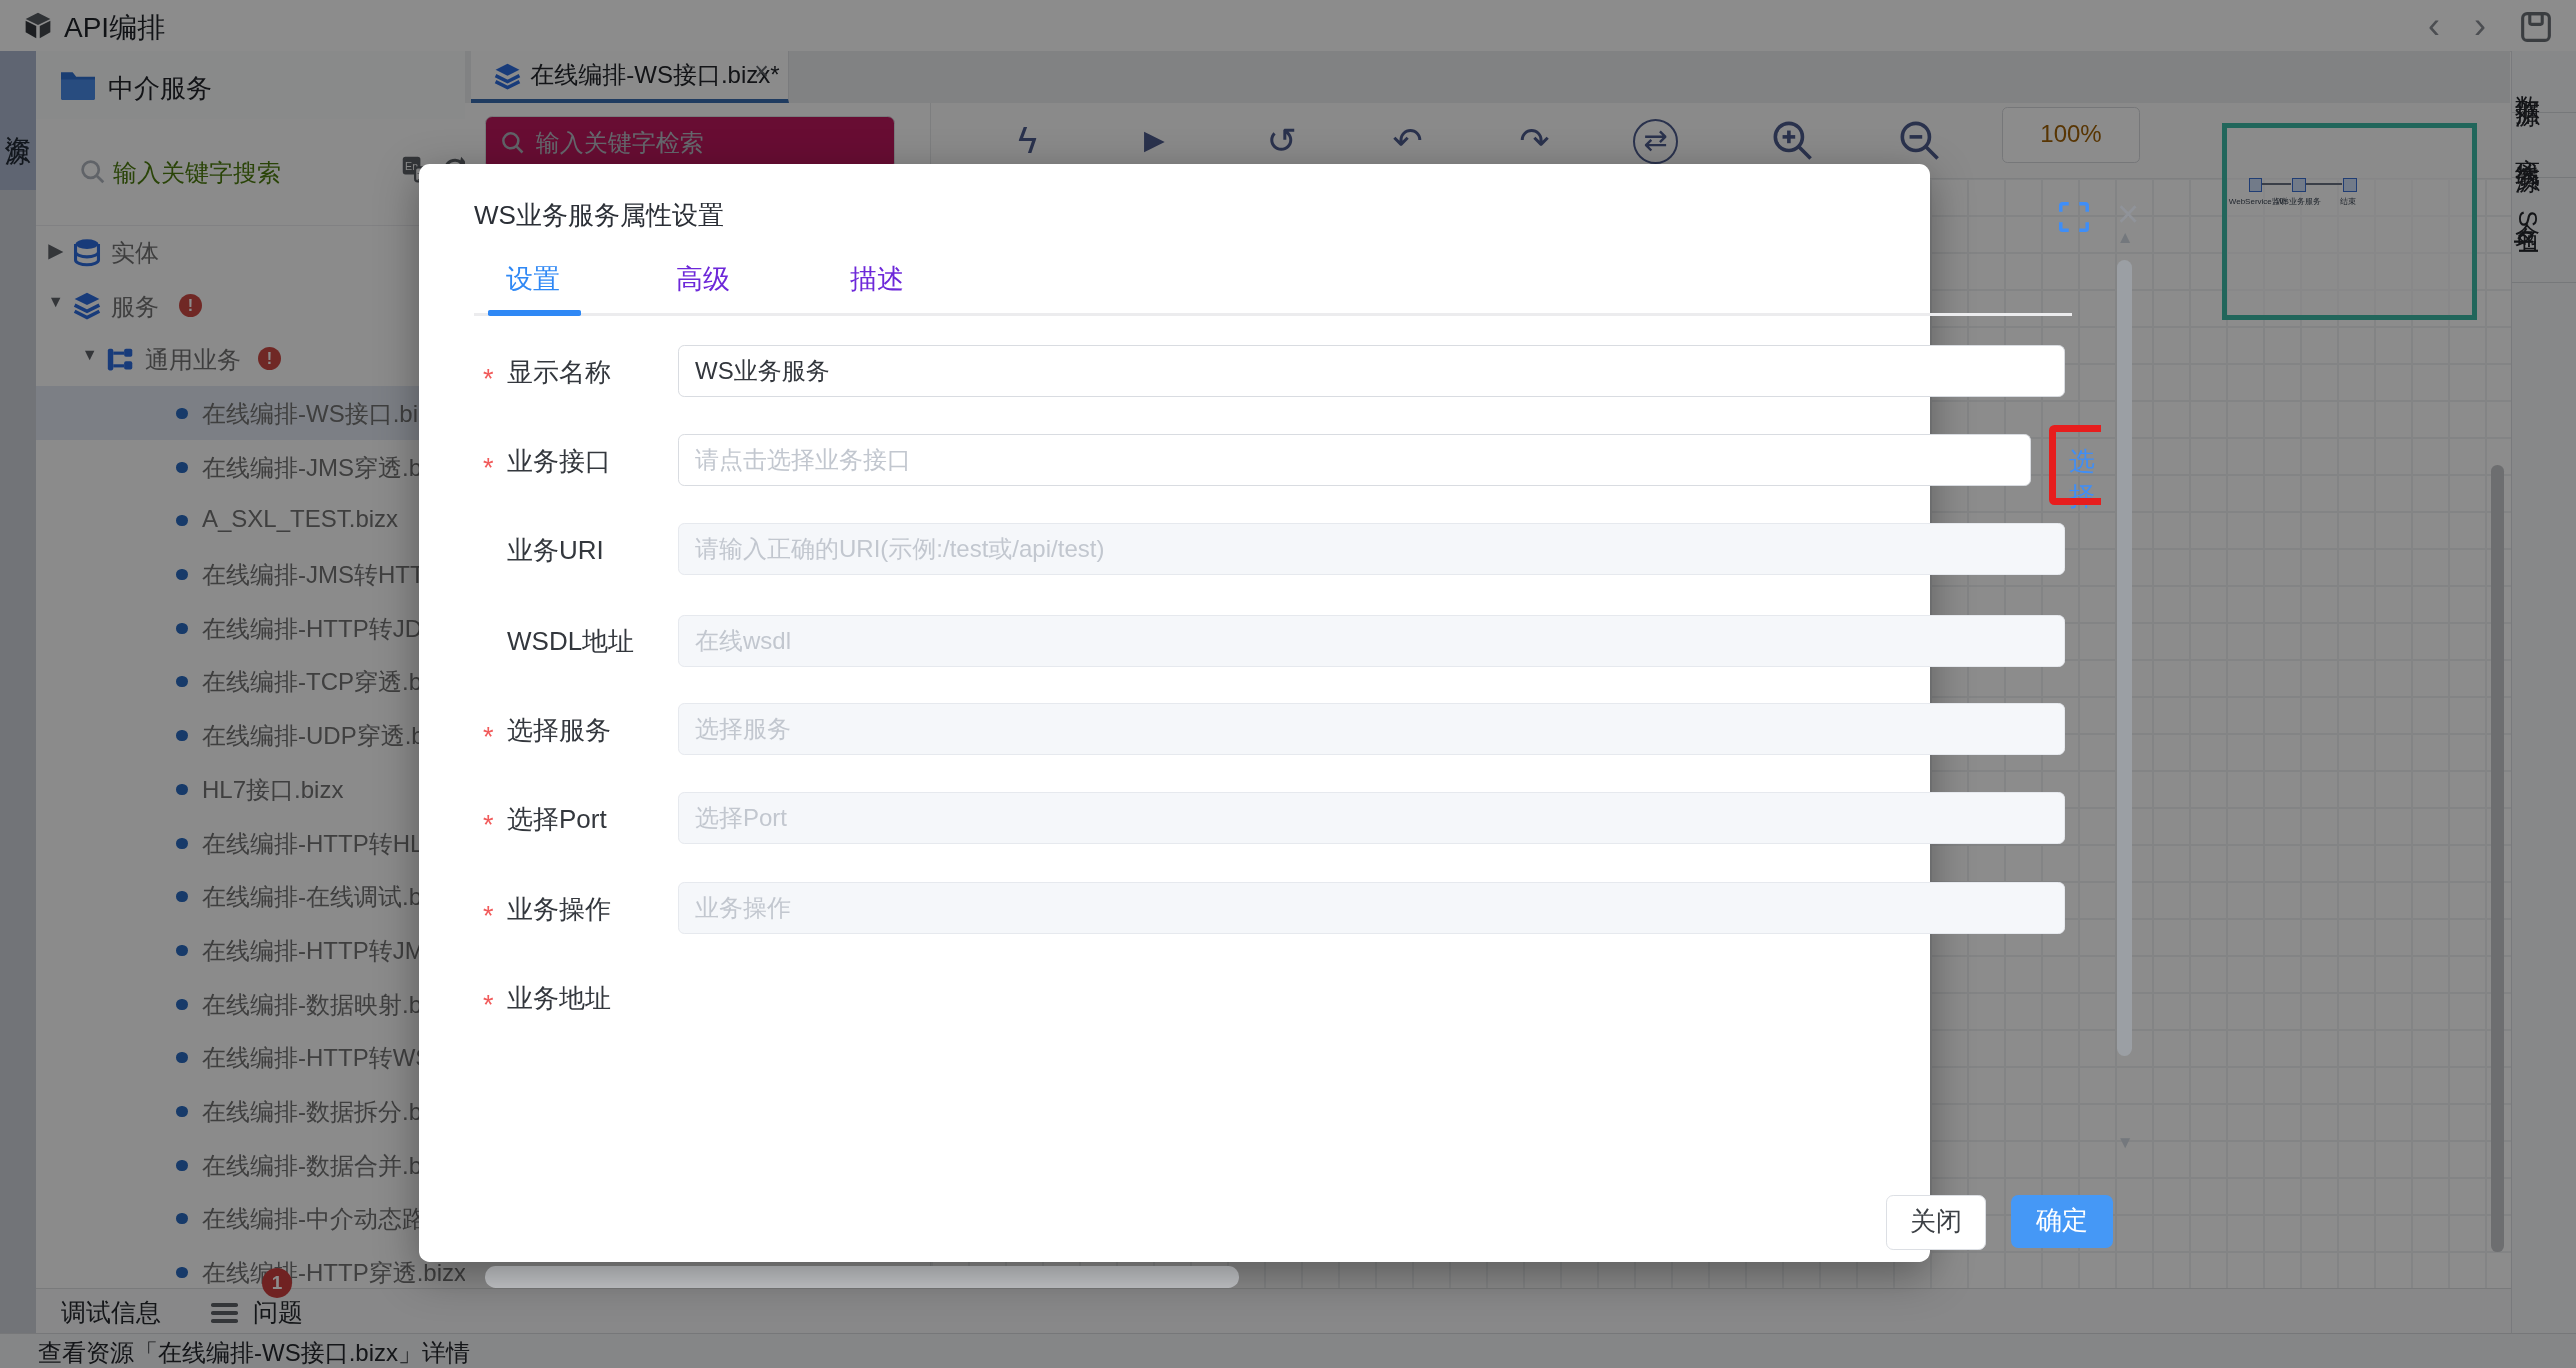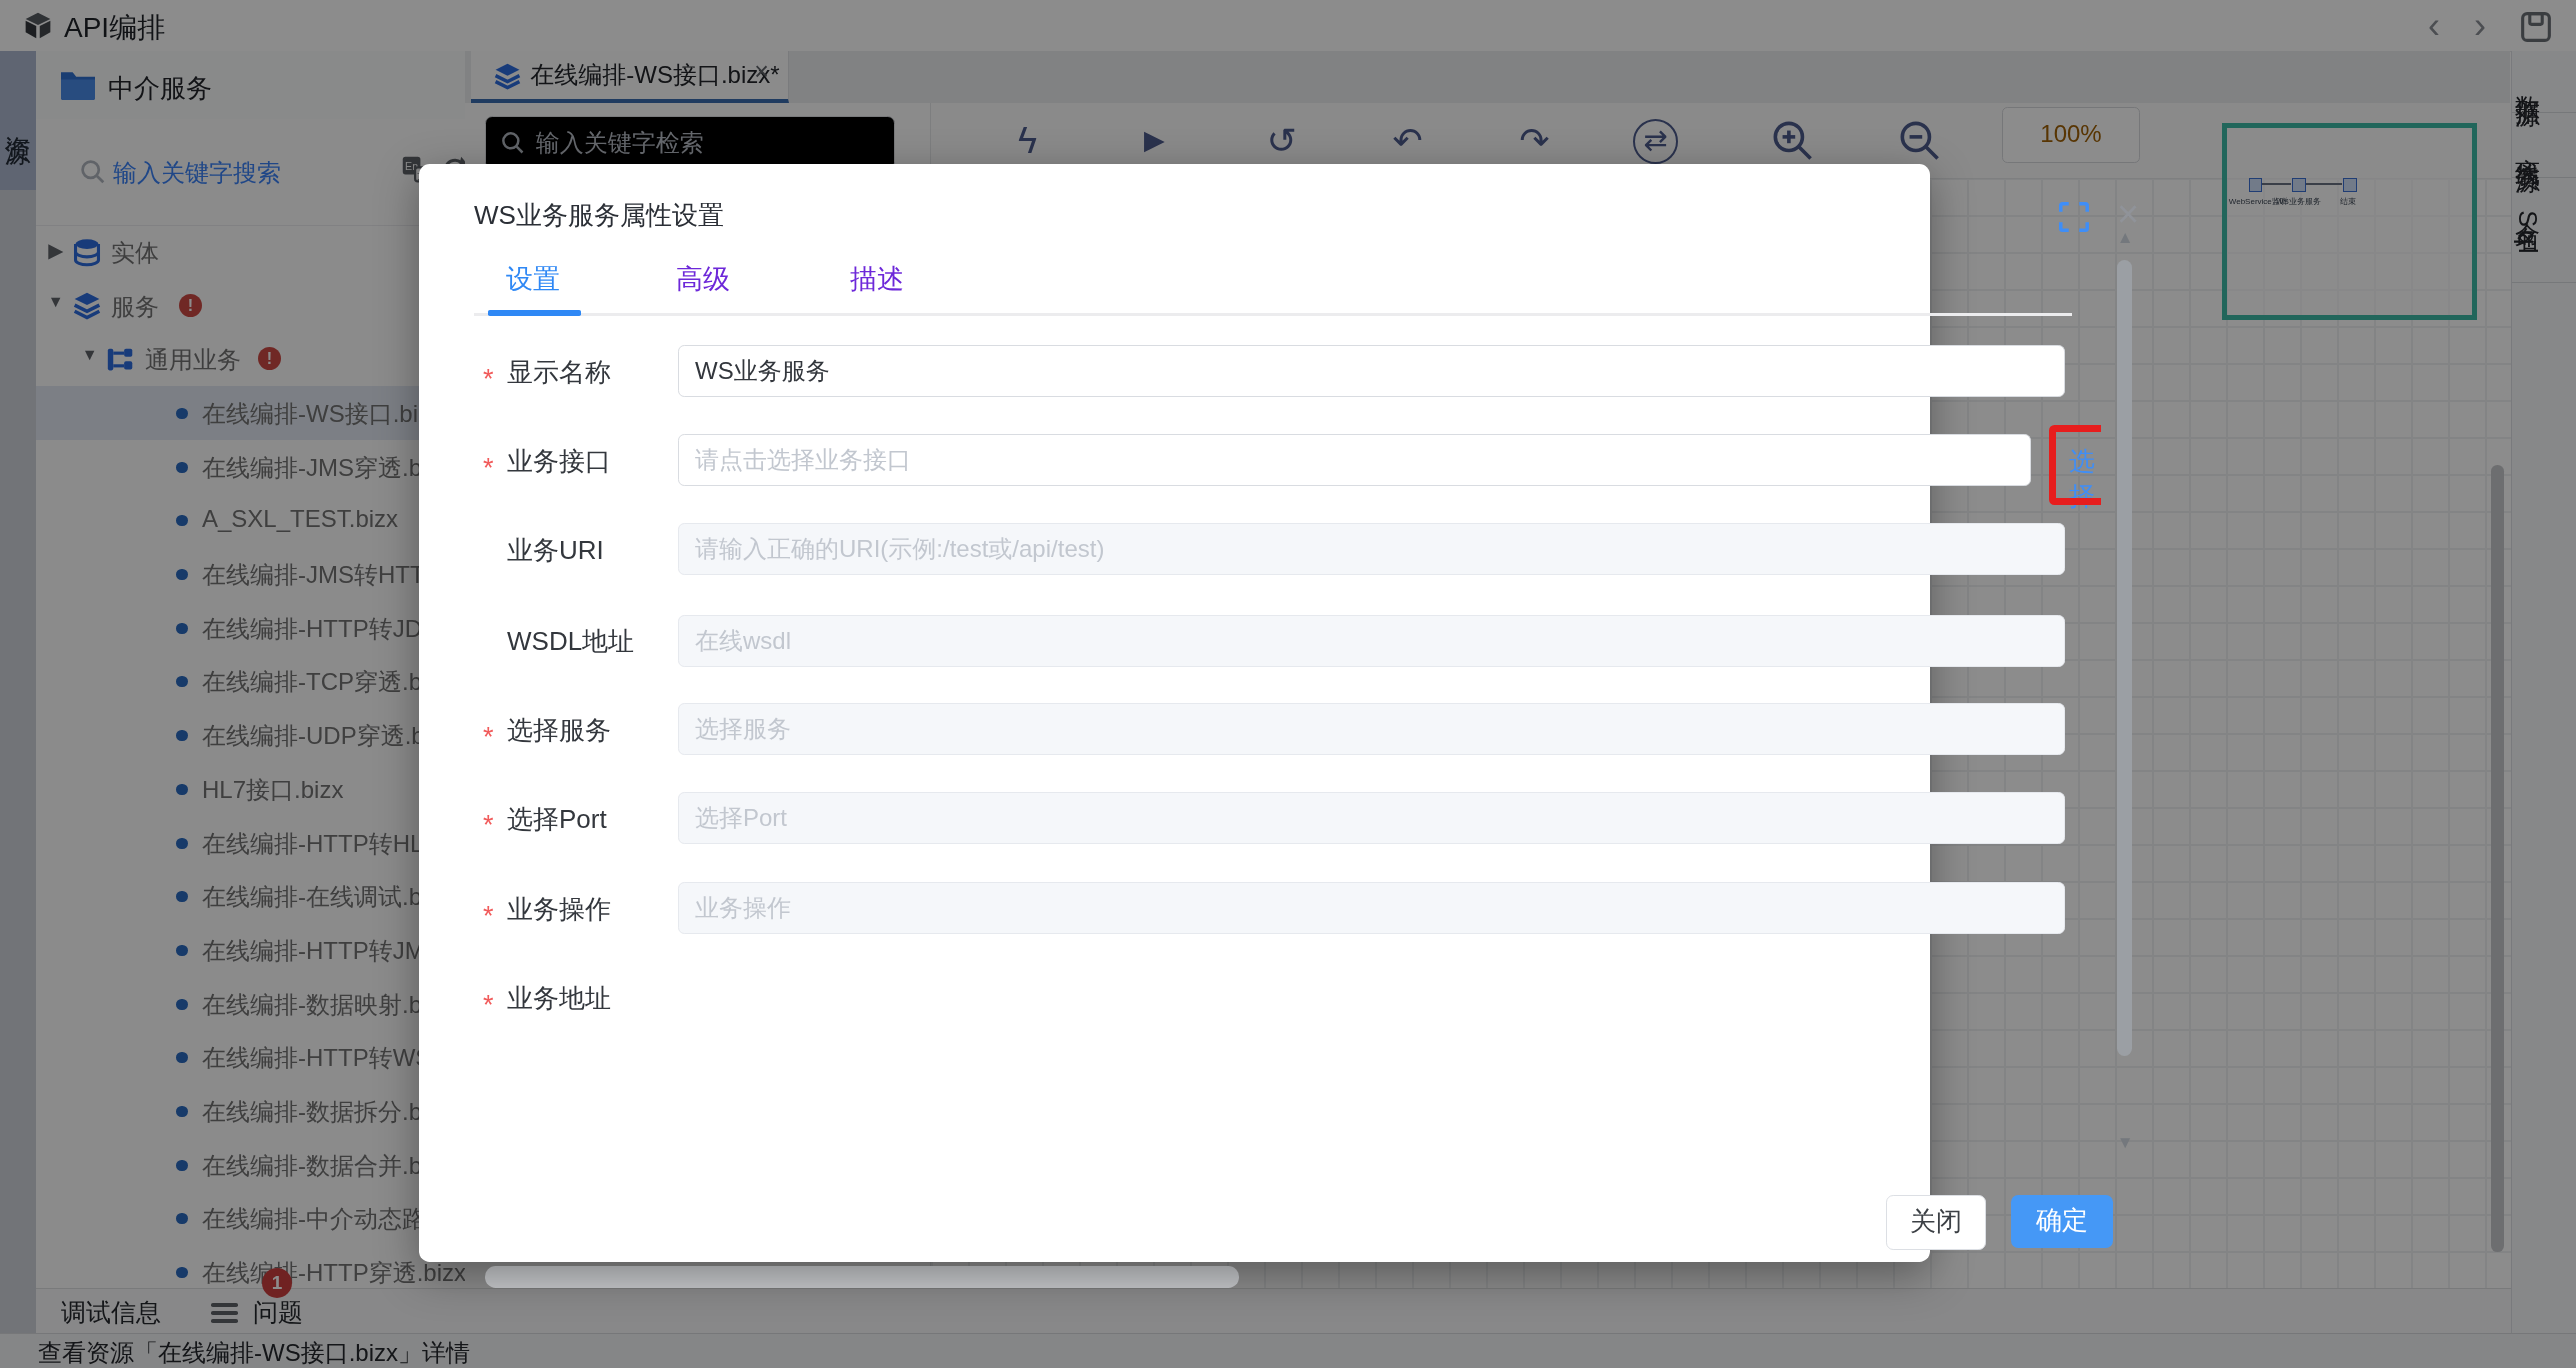--- a/index.html
+++ b/index.html
@@ -13,21 +13,21 @@
   .navchev{top:1.8px;font-size:36px;color:#8a8f96;font-weight:300;width:36px;text-align:center;line-height:47px;}
   
   .leftrail{left:0;top:51px;width:36px;height:1317px;background:#cfd3da;z-index:2;}
   .railtab{left:0;top:0;width:36px;height:139px;background:#aeb9cf;color:#222a36;
     writing-mode:vertical-lr;text-align:center;font-size:26px;letter-spacing:5.4px;line-height:36px;}
   
   .sidebar{left:36px;top:51px;width:429px;height:1237px;background:#fdfdfe;border-right:1.8px solid #e3e5e8;z-index:2;overflow:hidden;}
   .paneltitle{left:0;top:0;width:429px;height:68px;background:#fafbfc;}
   .paneltitle .txt{left:72px;top:19.7px;font-size:26px;color:#23262b;}
   .srow{left:0;top:68px;width:429px;height:106px;border-bottom:1.8px solid #ececee;}
-  .sph{left:77px;top:38px;font-size:24px;color:#3b82f6;}
+  .sph{left:77px;top:38px;font-size:24px;color:#4d7c0f;}
   .sicon{left:43px;top:39px;}
   .srow .ric{top:36px;}
   .tree{left:0;top:174px;width:429px;height:1064px;overflow:hidden;}
   .trow{left:0;width:429px;height:54px;}
   .trow.sel{background:#e2e8f2;}
   .tarrow{top:14.3px;font-size:19.7px;color:#5f6368;width:21.5px;text-align:center;}
   .tlabel{top:11.6px;font-size:24px;color:#737373;white-space:nowrap;}
   .dot{width:11.6px;height:11.6px;border-radius:50%;background:#2a6abf;top:21.5px;}
   .tbadge{width:23px;height:23px;border-radius:50%;background:#cd4a44;color:#fff;font-size:16px;font-weight:700;
     text-align:center;line-height:23px;top:15px;}
@@ -39,21 +39,21 @@
   .bigbadge{left:226px;top:-21.5px;width:30px;height:30px;border-radius:50%;background:#cd3f3f;color:#fff;
     font-size:19px;font-weight:700;text-align:center;line-height:30px;z-index:4;}
   .statusbar{left:0;top:1333px;width:2576px;height:35px;background:#f3f4f6;border-top:1.8px solid #d7d9dc;z-index:3;}
   .statusbar .txt{left:38px;top:2.7px;font-size:24px;color:#26292e;}
   
   .tabstrip{left:465px;top:51px;width:2045px;height:52px;background:#ebedef;border-bottom:1.8px solid #d9dce0;z-index:2;}
   .etab{left:6.3px;top:0;width:317px;height:48px;background:#fdfdfe;border-right:1.8px solid #dfe1e4;border-bottom:4.5px solid #3a6cb0;}
   .etab .tl{left:59px;top:8px;font-size:24px;color:#23262b;}
   .etab .tc{left:283px;top:6.3px;font-size:25px;color:#5f6368;}
   .palette{left:465px;top:103px;width:465px;height:1186px;background:#fdfdfe;border-right:1.8px solid #e3e5e8;z-index:2;}
-  .psearch{left:19.7px;top:12.5px;width:408px;height:52px;border:1.8px solid #dcdee2;border-radius:7.2px;background:#000000;text-align:center;}
+  .psearch{left:19.7px;top:12.5px;width:408px;height:52px;border:1.8px solid #dcdee2;border-radius:7.2px;background:#be185d;text-align:center;}
   .psearch .ph{left:50px;top:10.7px;font-size:24px;color:#b9bec7;}
   .toolband{left:931px;top:103px;width:1580px;height:75px;background:#fbfbfc;border-bottom:1.8px solid #e6e7ea;z-index:2;}
   .tbi{top:9px;width:57px;height:57px;text-align:center;line-height:57px;font-size:36px;color:#4d5b8c;}
   .zoombox{left:1071px;top:3.6px;width:136px;height:54px;border:1.8px solid #d7d9dd;border-radius:5.4px;background:#fff;
     text-align:center;line-height:52px;font-size:24px;color:#a16207;}
   .canvas{left:931px;top:178px;width:1580px;height:1110px;z-index:1;background:#fff;
     background-image:linear-gradient(#eef0f3 1.8px,transparent 1.8px),linear-gradient(90deg,#eef0f3 1.8px,transparent 1.8px);
     background-size:37px 37px;}
   .minimap{left:2222px;top:123px;width:245px;height:187px;border:5.4px solid #3dbaa6;background:rgba(255,255,255,.55);z-index:5;}
   .mnode{top:50px;width:11.6px;height:11.6px;border:1.8px solid #3b6fd4;background:#cfe0fa;}

